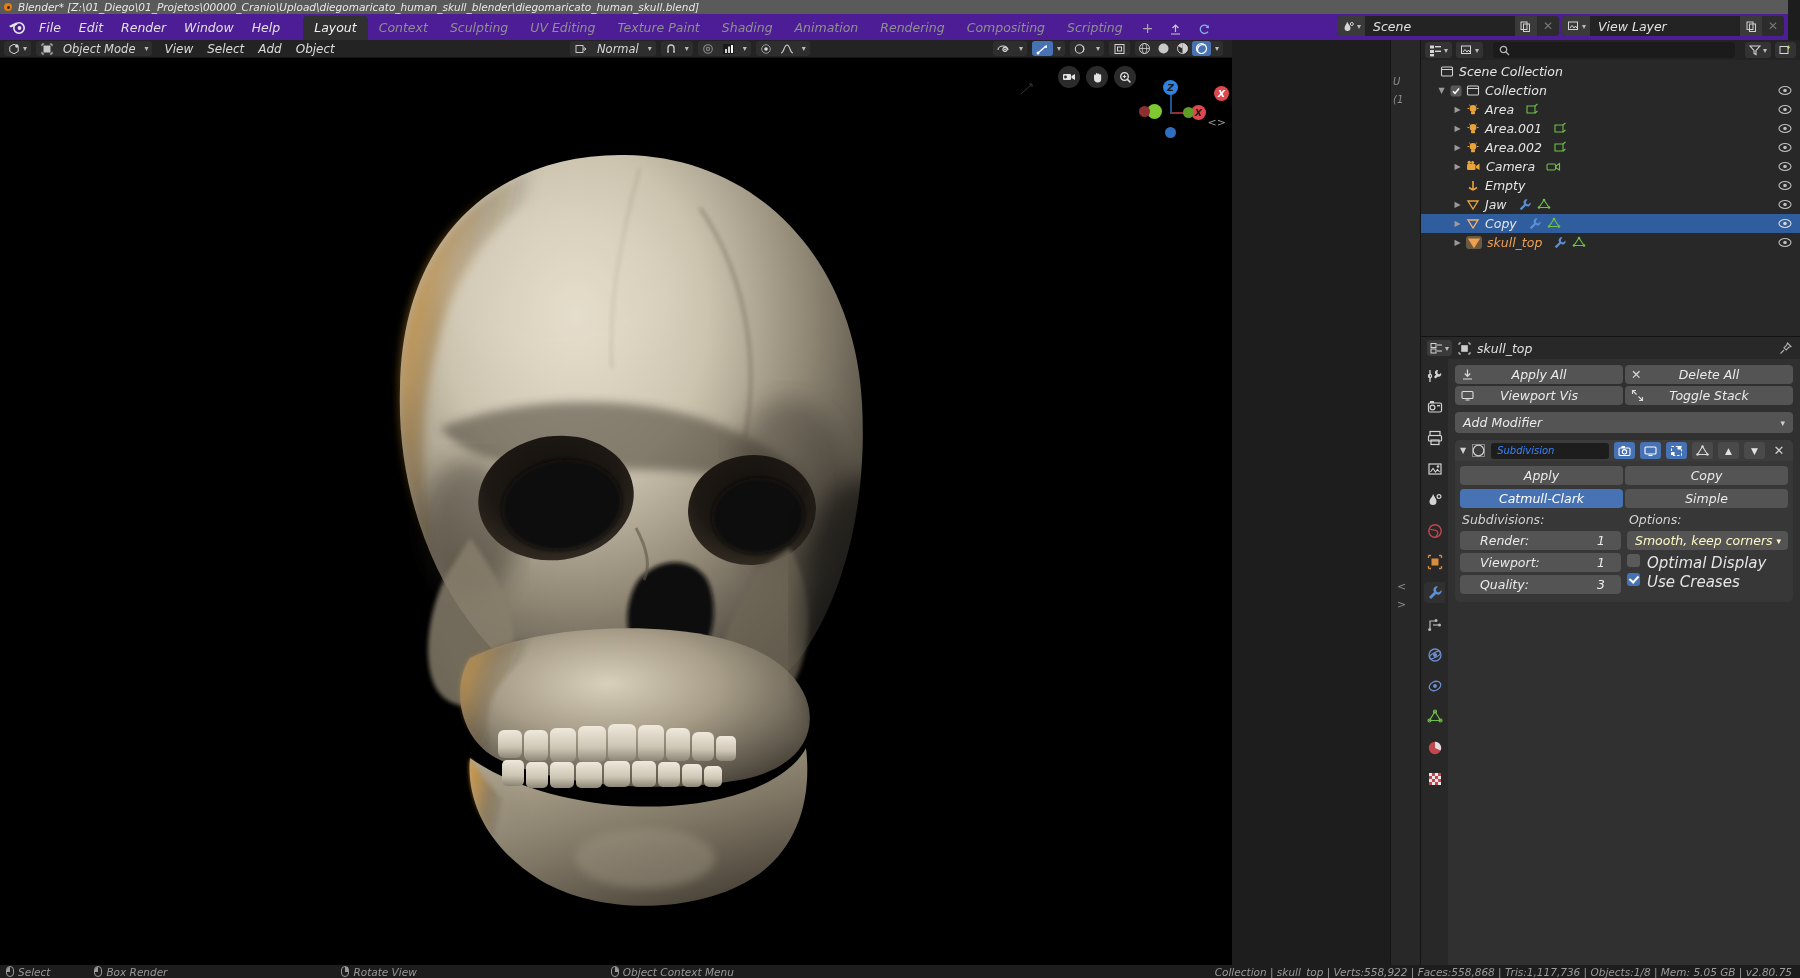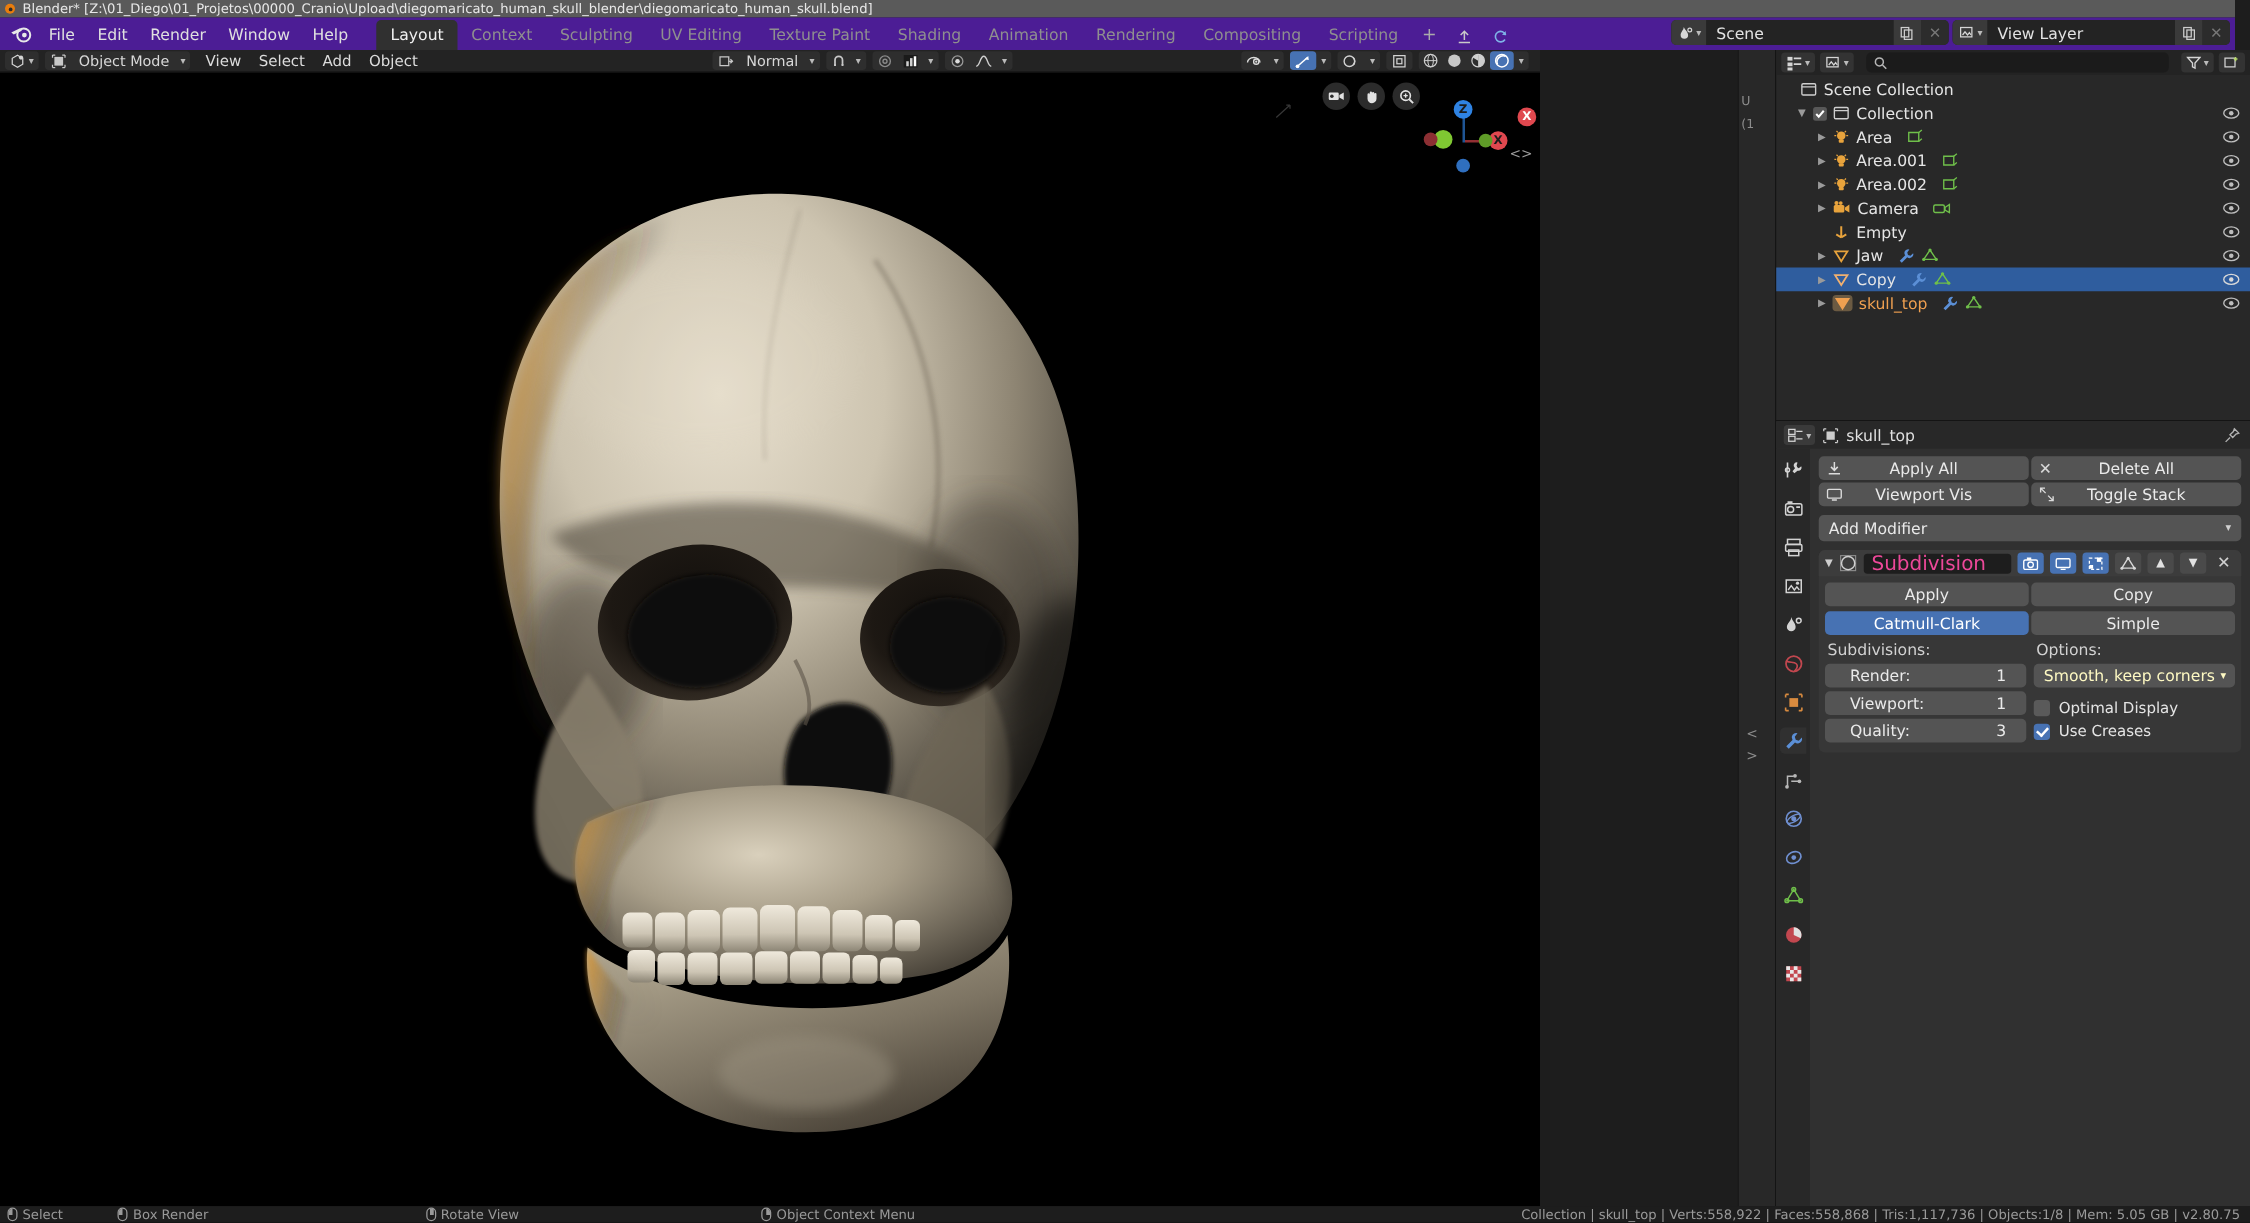--- a/index.html
+++ b/index.html
@@ -4,21 +4,21 @@
 <style>
   * { box-sizing: border-box; margin: 0; padding: 0; }
   html, body {
     width: 1800px; height: 978px;
     background: #1d1d1d;
     font-family: "DejaVu Sans", sans-serif;
     font-size: 13px;
     color: #e5e5e5;
     overflow: hidden;
   }
-  #app { position: relative; width: 1788px; height: 978px; }
+  #app { position: relative; width: 1788px; height: 978px; font-style: italic; }
 
   
   .titlebar {
     height: 14px; background: #5a5a5a; color: #e8e8e8;
     font-size: 10.5px; line-height: 14px;
     padding-left: 18px; white-space: nowrap; overflow: hidden;
     position: relative;
   }
   .titlebar .blender-dot {
     position: absolute; left: 4px; top: 3px; width: 8px; height: 8px;
@@ -175,21 +175,21 @@
   }
   .wide-dropdown .caret-r { position:absolute; right: 8px; font-size: 9px; color:#d0d0d0;}
 
   .mod-panel { background: #373737; border-radius: 5px; padding: 0; }
   .mod-head {
     height: 21px; display: flex; align-items: center; gap: 5px; padding: 0 5px;
     background: #3c3c3c; border-radius: 5px 5px 0 0;
   }
   .mod-name-field {
     flex: 1; height: 16px; background: #1d1d1d; border-radius: 3px; display:flex;
-    align-items:center; padding: 0 6px; font-size: 16px; color: #ec4899;
+    align-items:center; padding: 0 6px; font-size: 10px; color: #3b82f6;
   }
   .mod-toggle {
     width: 21px; height: 17px; border-radius: 3px; background: #4a4a4a;
     display:flex; align-items:center; justify-content:center;
   }
   .mod-toggle.on { background: #4772b3; }
   .mod-arrow { width: 21px; height: 17px; border-radius:3px; background:#4a4a4a;
                display:flex; align-items:center; justify-content:center; font-size: 9px; color:#e2e2e2;}
   .mod-x { width: 18px; text-align:center; color:#cfcfcf; font-size: 13px;}
   .mod-body { padding: 5px; }
@@ -206,21 +206,21 @@
     height: 19px; background:#545454; border-radius:4px; display:flex; align-items:center;
     justify-content:space-between; padding: 0 16px; font-size:12.5px; color:#eaeaea;
     margin-bottom: 3px;
   }
   .num-field .lbl { padding-left: 4px; }
   .sel-field {
     height: 19px; background:#545454; border-radius:4px; display:flex; align-items:center;
     padding: 0 8px; font-size:12.5px; color:#fef9c3; position: relative; margin-bottom: 4px;
   }
   .sel-field .caret-r { position:absolute; right: 7px; font-size: 9px; }
-  .chk-row { display:flex; align-items:flex-end; gap: 7px; height: 19px; font-size:12px; color:#e4e4e4;}
+  .chk-row { display:flex; align-items:flex-start; gap: 7px; height: 19px; font-size:15px; color:#e4e4e4;}
   .chkbox { width: 13px; height: 13px; border-radius: 3px; background:#5a5a5a; }
   .chkbox.checked { background:#4772b3; display:flex; align-items:center; justify-content:center; }
   .chkbox.checked::after {
     content:""; width: 4px; height: 7px; border: solid #fff; border-width: 0 2px 2px 0;
     transform: rotate(42deg); margin-top: -2px;
   }
 
   
   .statusbar {
     position: absolute; left: 0; bottom: 0; width: 1800px; height: 13px;

